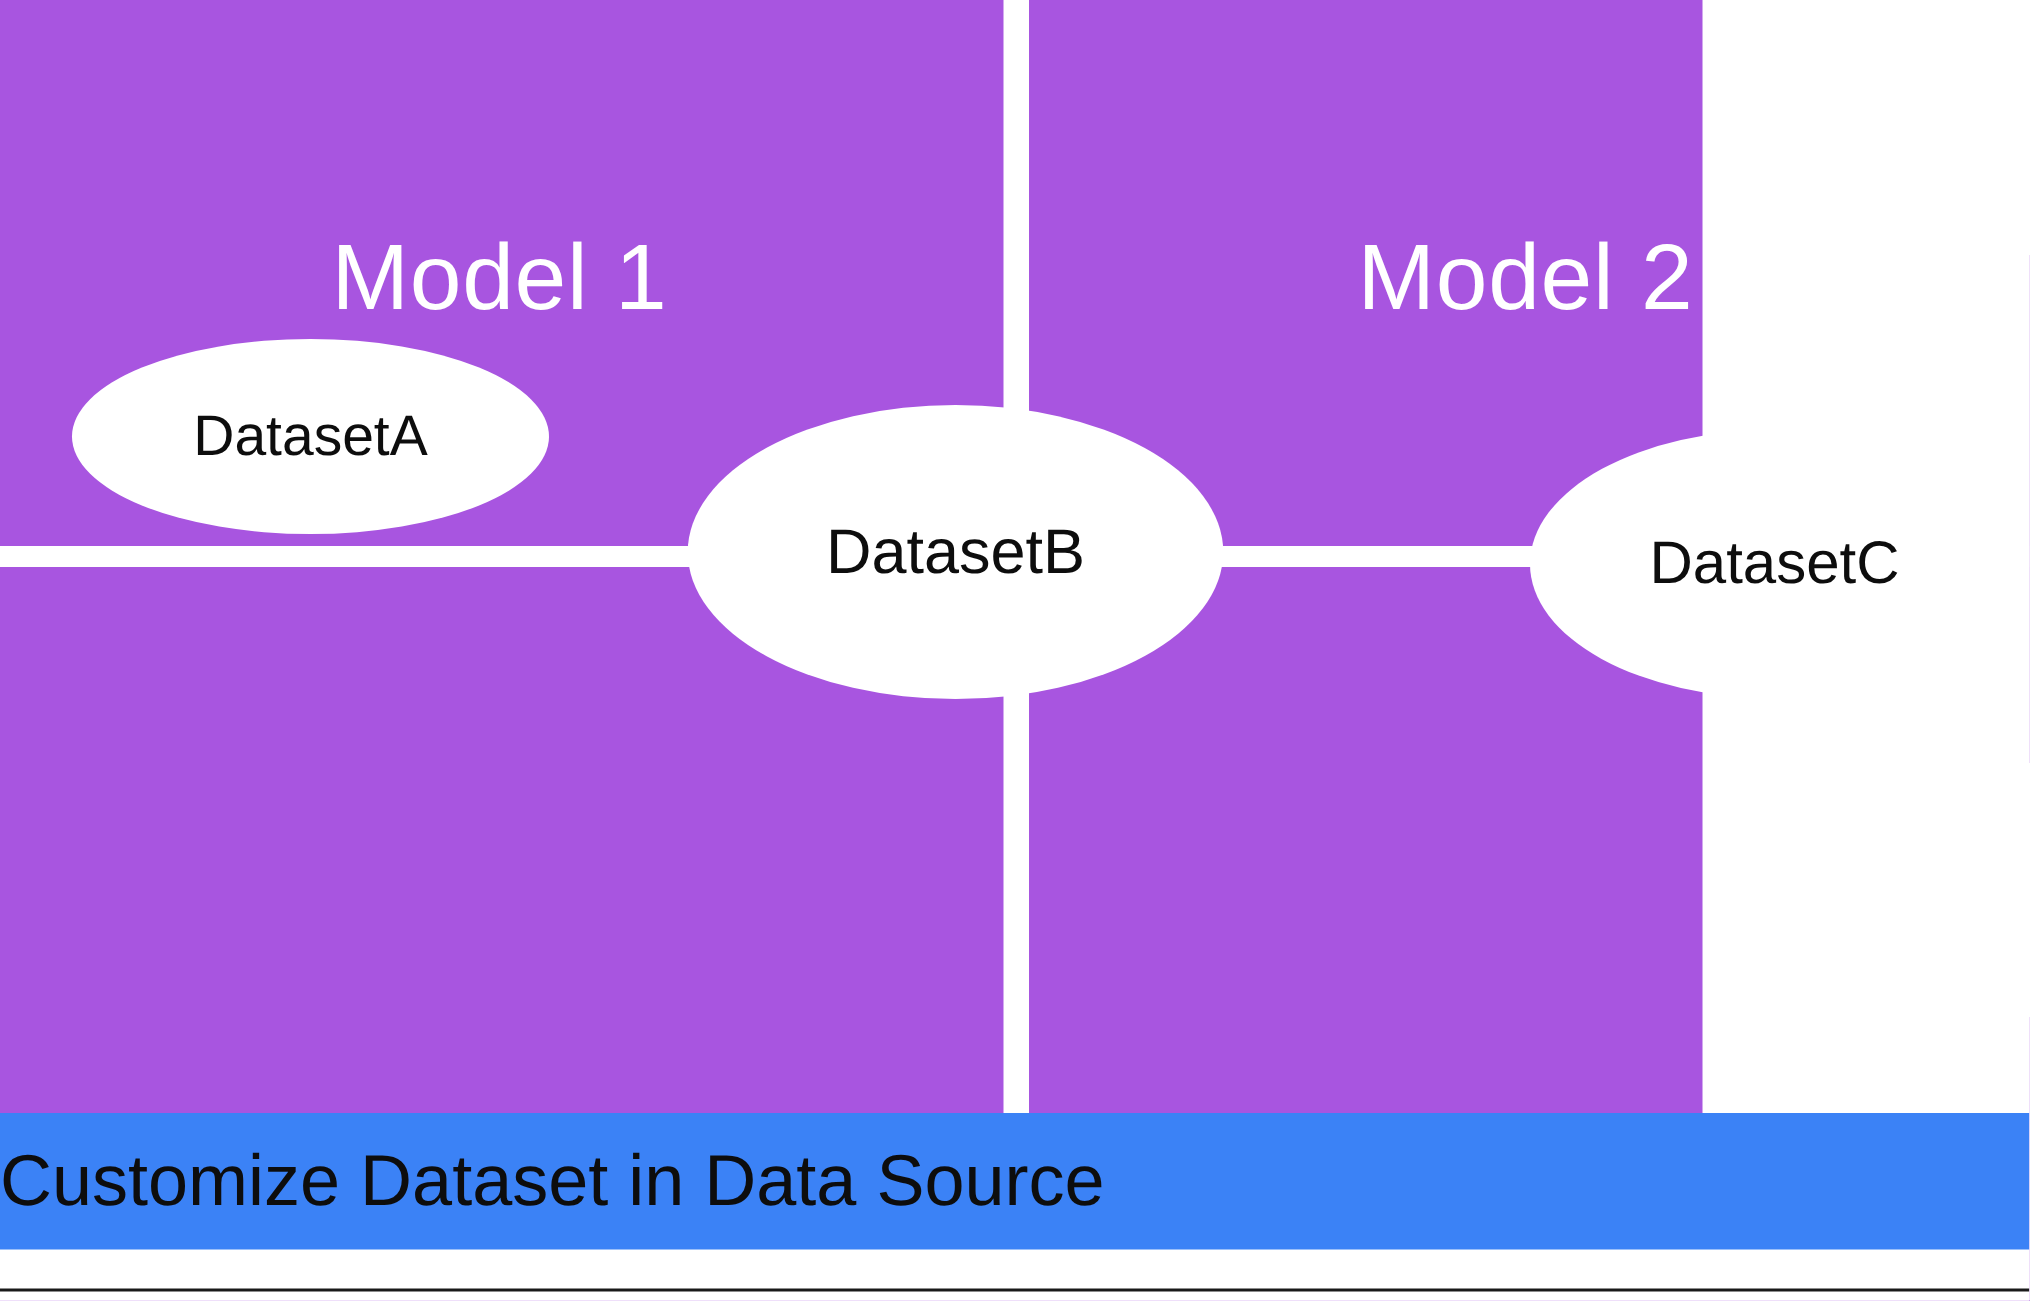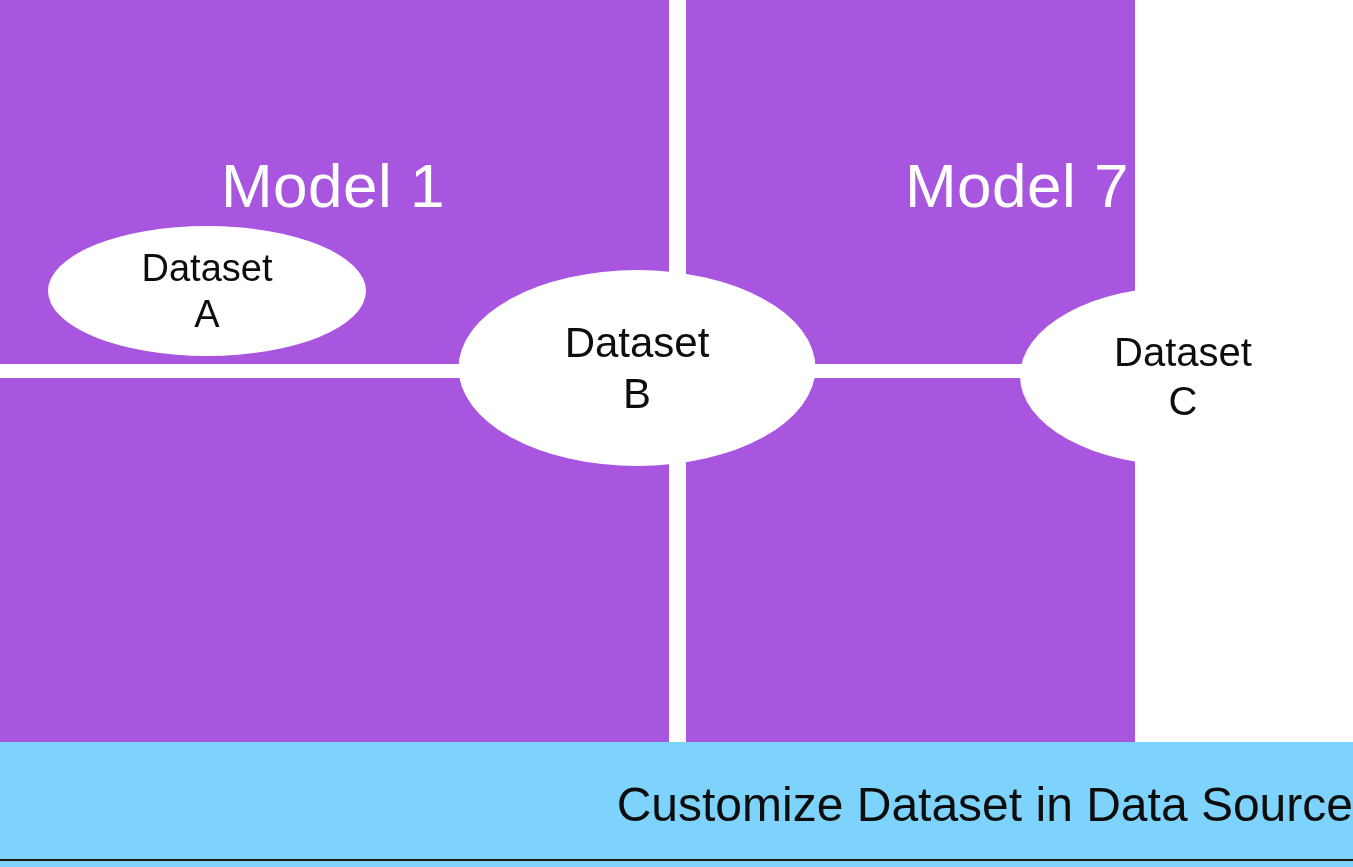--- a/index.html
+++ b/index.html
@@ -66,21 +66,21 @@
   .model-3 { left: 333px;  top: 561px; }
   .model-4 { left: 1017px; top: 561px; }
 
   
   .dataset {
     position: absolute;
     background: #ffffff;
     border-radius: 50%;
     transform: translate(-50%, -50%);
     display: flex;
-    flex-direction: column;
+    flex-direction: row;
     align-items: center;
     justify-content: center;
     color: #0d0d0d;
     line-height: 1.22;
     text-align: center;
   }
   .dataset .ds-name,
   .dataset .ds-key {
     display: block;
     white-space: nowrap;
@@ -103,25 +103,25 @@
     width: 326px; height: 179px;
     font-size: 40px;
   }
 
   
   .caption-strip {
     position: absolute;
     left: 0;
     top: 742px;
     width: 1353px;
-    height: 125px;
-    background: #7dd3fc;
+    height: 91px;
+    background: #3b82f6;
     display: flex;
     align-items: center;
-    justify-content: flex-end;
+    justify-content: flex-start;
   }
   .caption-text {
     color: #0d0d0d;
     font-size: 48px;
     font-weight: 300;
     white-space: nowrap;
     line-height: 1;
     font-family: "Liberation Sans", "DejaVu Sans", sans-serif;
   }
 
@@ -139,21 +139,21 @@
 
 <div id="canvas">
 
   <div class="board">
 
     <div class="divider-v"></div>
     <div class="divider-h"></div>
 
     <div class="model-label model-1">Model 1</div>
 
-    <div class="model-label model-2">Model 7</div>
+    <div class="model-label model-2">Model 2</div>
 
 
 
     <div class="dataset dataset-a">
       <span class="ds-name">Dataset</span>
       <span class="ds-key">A</span>
     </div>
 
     <div class="dataset dataset-b">
       <span class="ds-name">Dataset</span>

